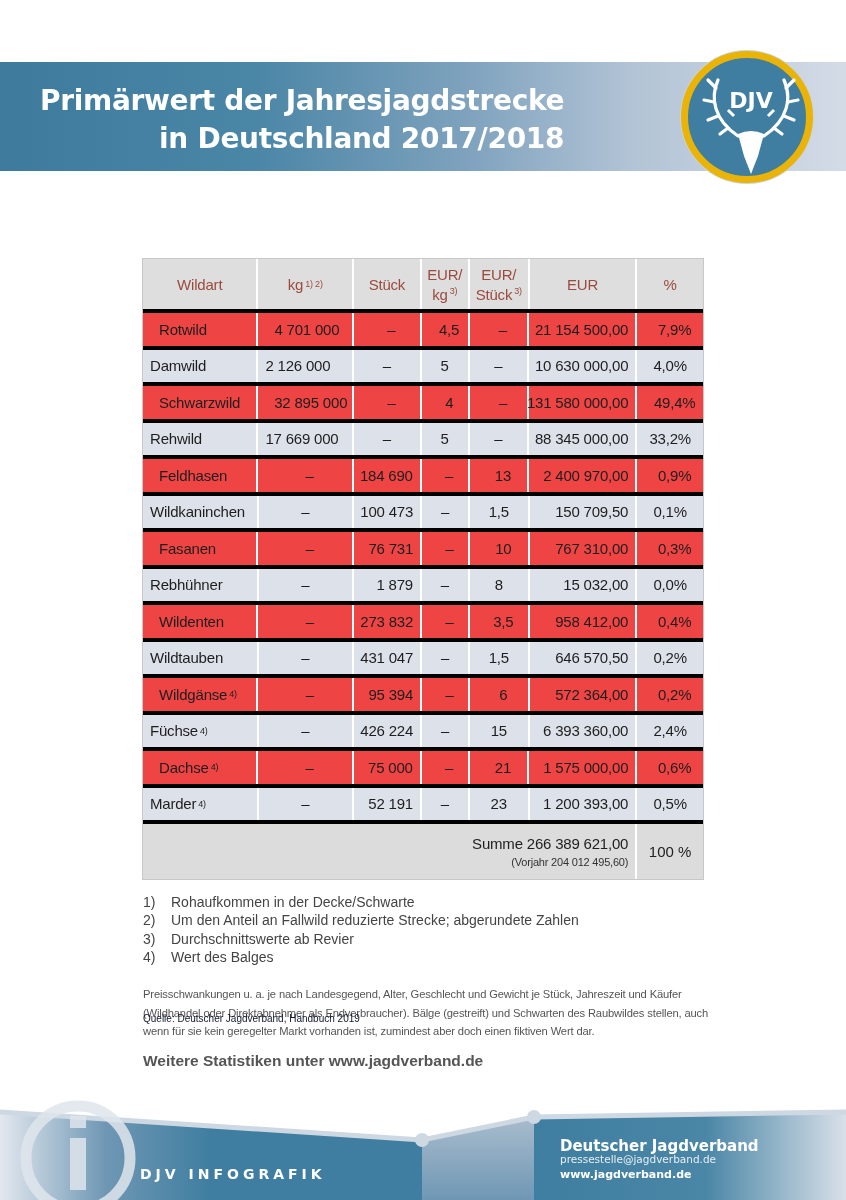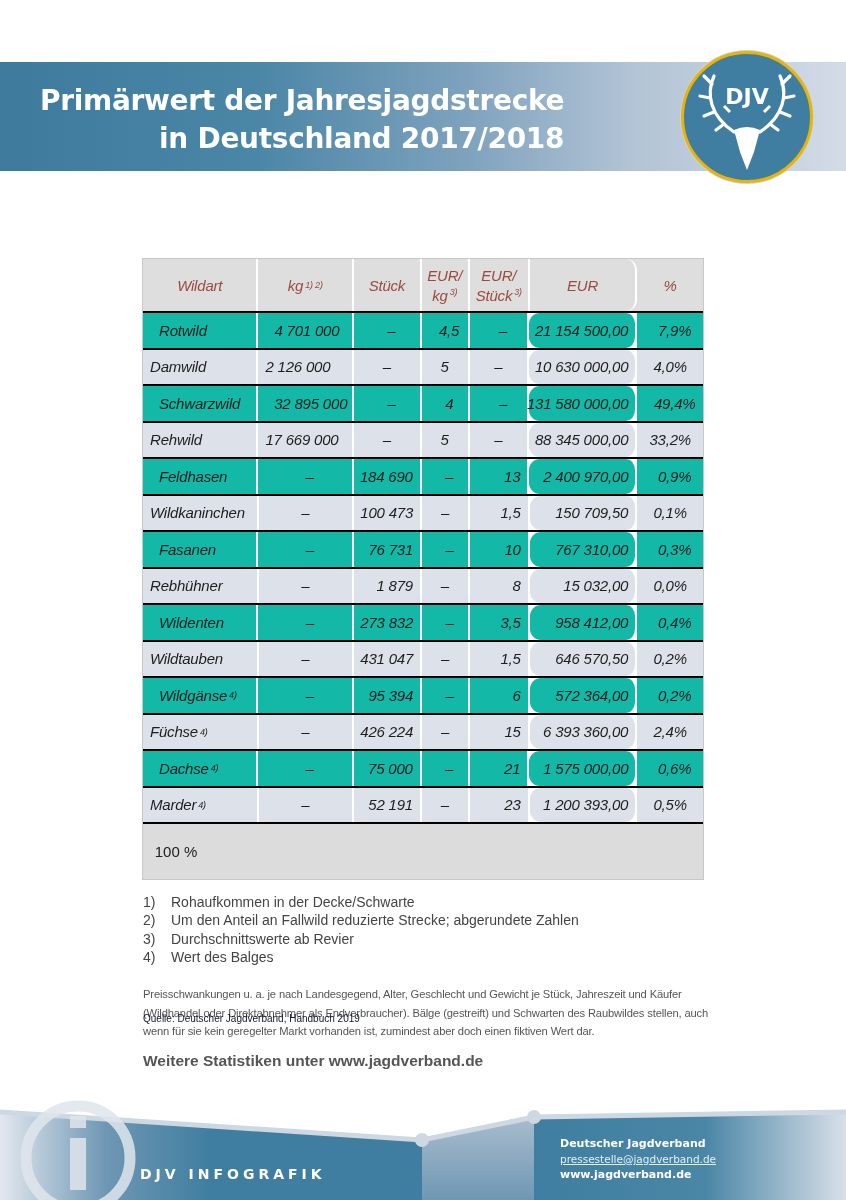--- a/index.html
+++ b/index.html
@@ -12,50 +12,50 @@
     background: linear-gradient(90deg, #3d7a9c 0%, #4a86a6 30%, #7ea2bd 55%, #b3c4d6 75%, #d3dbe6 100%);
   }
   .title {
     position: absolute; left: 40px; top: 82px; color: #ffffff;
     font-family: "DejaVu Sans", sans-serif; font-weight: bold; font-size: 28px; line-height: 38px;
     letter-spacing: -0.3px;
     text-align: right;
   }
   .logo {
     position: absolute; left: 681px; top: 51px; width: 132px; height: 132px; border-radius: 50%;
-    background: #3f7ea0; border: 3px solid #eab308; box-shadow: 0 0 0 1px #c8d4e0;
+    background: #3f7ea0; border: 7px solid #eab308; box-shadow: 0 0 0 1px #c8d4e0;
   }
   .logo svg { position: absolute; left: 0; top: 0; }
   .logo-text {
     position: absolute; left: 0; width: 126px; top: 30px; text-align: center;
     font-family: "DejaVu Sans", sans-serif; font-weight: bold; color: #fff; font-size: 22px;
   }
 
   
   .tbl {
     position: absolute; left: 142px; top: 258px; width: 562px;
     border: 1px solid #c8c8c8; background: #ffffff;
   }
-  .row { display: flex; height: 36.5px; border-bottom: 2px solid #000000; font-style: italic; }
+  .row { display: flex; height: 36.5px; border-bottom: 4px solid #000000; }
   .row.hdr { height: 54px; background: #dedede; }
-  .row.odd .cell { background: #14b8a6; padding-left: 16px; }
+  .row.odd .cell { background: #ef4444; padding-left: 16px; }
   .row.even .cell { background: #dde1ea; }
   .cell {
     display: flex; align-items: center; font-size: 15px; color: #1e1e1e;
     border-right: 2px solid #ffffff; padding: 0 7px; white-space: nowrap;
     font-family: "Liberation Sans", sans-serif; letter-spacing: -0.2px;
   }
   .cell:last-child { border-right: none; }
   .hdr .cell { color: #9a4b3e; justify-content: center; text-align: center; line-height: 17px; background: #dedede; }
   .c1 { width: 116px; }
   .c2 { width: 96px; justify-content: flex-start; }
   .c3 { width: 68px; justify-content: flex-end; }
   .c4 { width: 48px; justify-content: center; }
-  .c5 { width: 60px; justify-content: flex-end; }
-  .c6 { width: 108px; justify-content: flex-end; border-radius: 11px; }
+  .c5 { width: 60px; justify-content: center; }
+  .c6 { width: 108px; justify-content: flex-end; }
   .c7 { width: 66px; justify-content: center; }
   .dash { justify-content: center !important; }
   sup { font-size: 9px; vertical-align: 6px; margin-left: 2px; }
 
   .sum-row { display: flex; height: 55px; background: #dcdcdc; }
   .sum-left {
     width: 496px; border-right: 2px solid #ffffff; display: flex; flex-direction: column;
     align-items: flex-end; justify-content: center; padding-right: 7px;
   }
   .sum-main { font-size: 15px; color: #1e1e1e; letter-spacing: -0.2px; }
@@ -72,22 +72,22 @@
   }
   .more-stats { position: absolute; left: 143px; top: 1052px; font-size: 15.5px; font-weight: bold; color: #555; }
   .source { position: absolute; left: 143px; top: 1013px; font-size: 10px; color: #0f172a; }
 
   
   .footer { position: absolute; left: 0; top: 1100px; width: 846px; height: 100px; }
   .footer-label {
     position: absolute; left: 140px; top: 1166px; color: #ffffff; font-size: 14px;
     font-weight: bold; letter-spacing: 4px; font-family: "DejaVu Sans", sans-serif;
   }
-  .footer-org { position: absolute; left: 560px; top: 1137px; color: #fff; font-size: 11px; font-weight: bold; font-family: "DejaVu Sans", sans-serif; }
-  .footer-email { position: absolute; left: 560px; top: 1153px; color: #e6eef4; font-size: 10.5px; font-family: "DejaVu Sans", sans-serif; text-decoration: underline; }
+  .footer-org { position: absolute; left: 560px; top: 1137px; color: #fff; font-size: 15px; font-weight: bold; font-family: "DejaVu Sans", sans-serif; }
+  .footer-email { position: absolute; left: 560px; top: 1153px; color: #e6eef4; font-size: 10.5px; font-family: "DejaVu Sans", sans-serif; }
   .footer-web { position: absolute; left: 560px; top: 1168px; color: #fff; font-size: 11px; font-weight: bold; font-family: "DejaVu Sans", sans-serif; }
 </style>
 </head>
 <body>
 
 <div class="header-band"></div>
 <div class="title">
   <div>Primärwert der Jahresjagdstrecke</div>
   <div>in Deutschland 2017/2018</div>
 </div>
@@ -470,20 +470,24 @@
         </div>
         <div class="cell c6">
           <span>1 200 393,00</span>
         </div>
         <div class="cell c7">
           <span>0,5%</span>
         </div>
       </div>
     </div>
   <div class="sum-row">
+    <div class="sum-left">
+      <div class="sum-main">Summe 266 389 621,00</div>
+      <div class="sum-prev">(Vorjahr  204 012 495,60)</div>
+    </div>
     <div class="sum-pct">100 %</div>
   </div>
 </div>
 
 <div class="footnotes">
   <div class="fn">
       <span class="fn-num">1)</span>
       <span>Rohaufkommen in der Decke/Schwarte</span>
     </div>
   <div class="fn">

